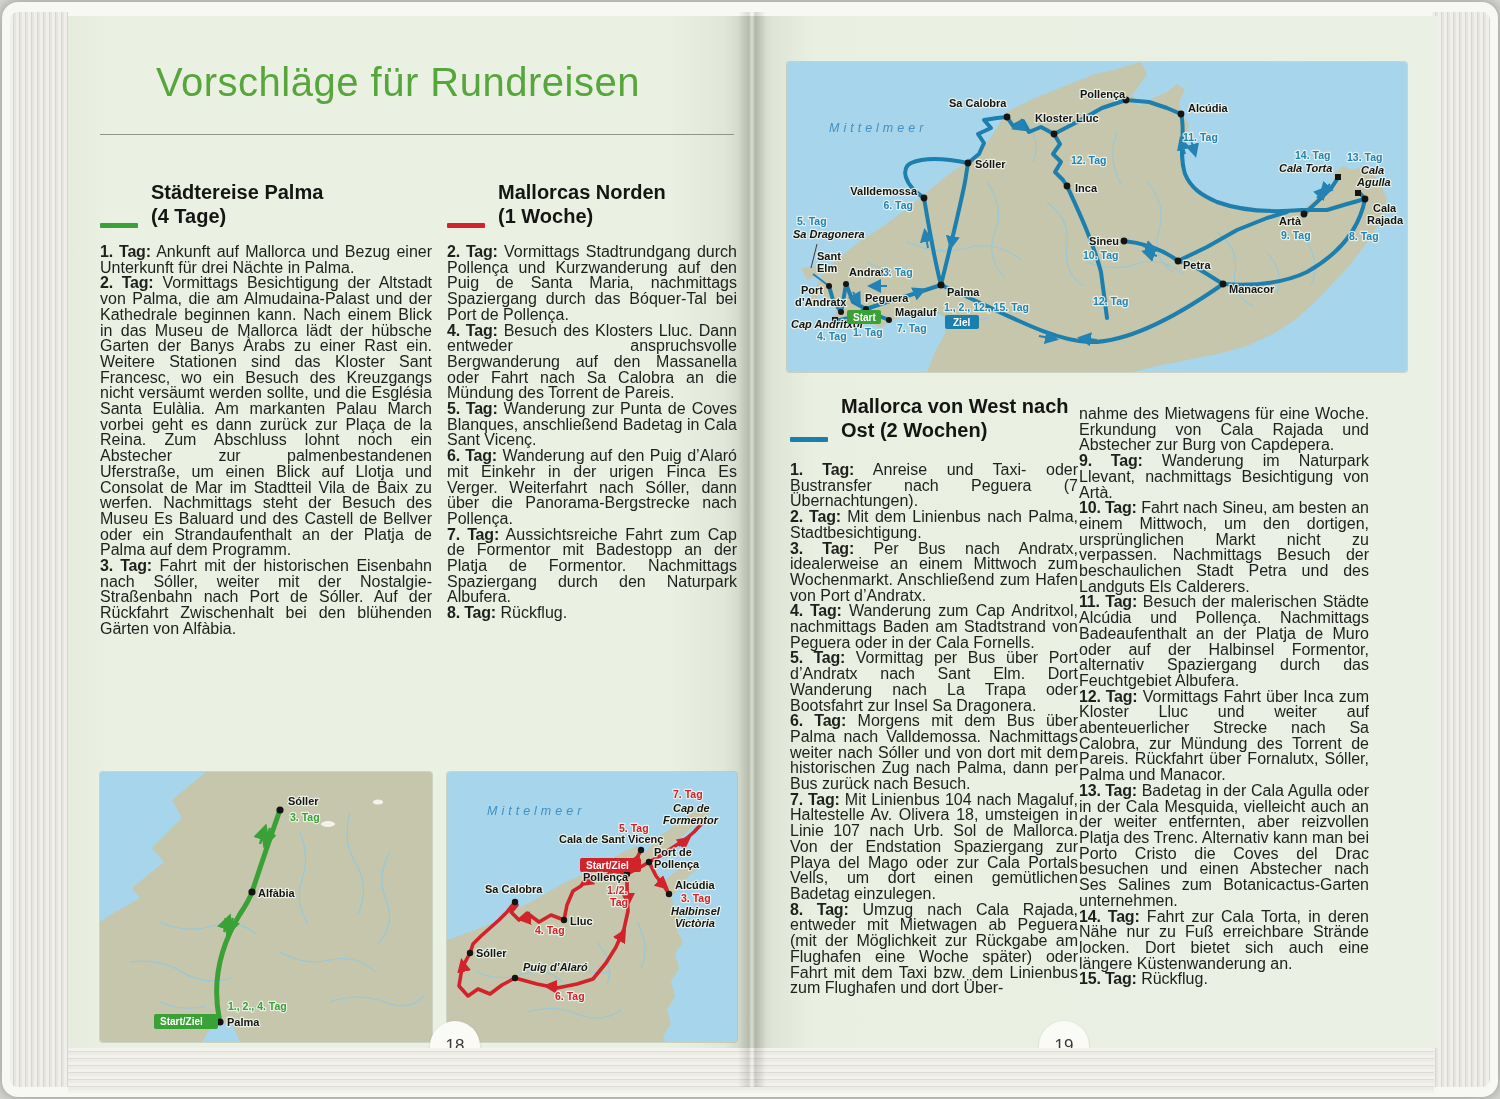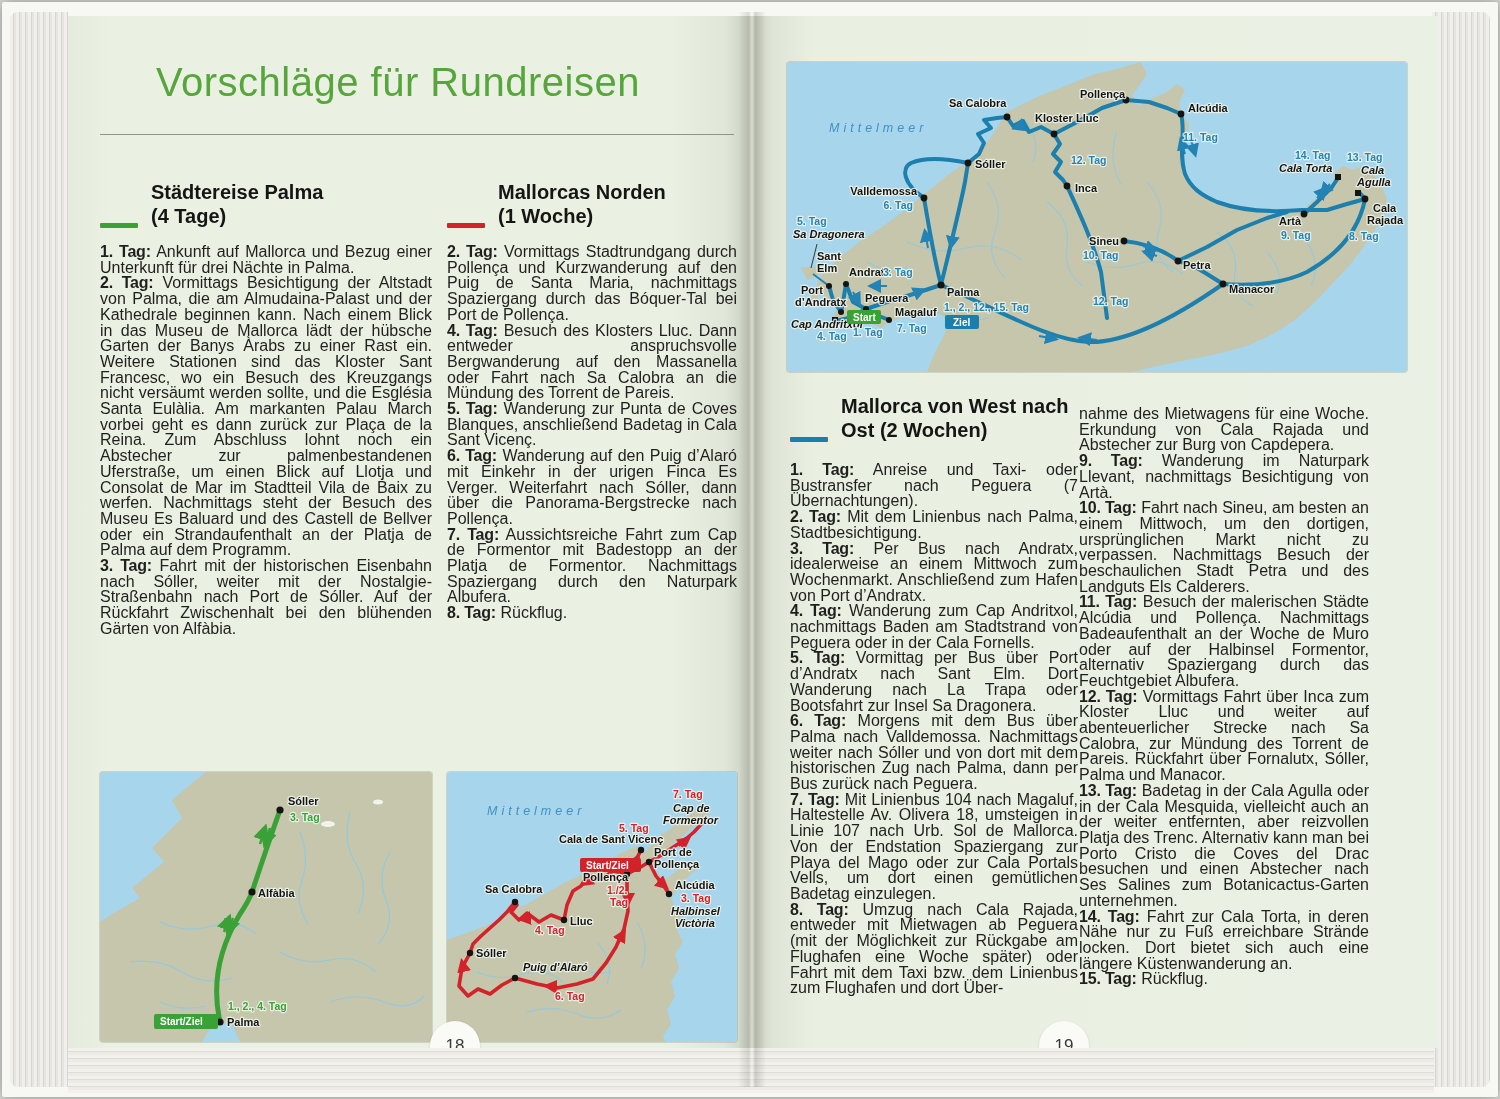--- a/index.html
+++ b/index.html
@@ -2,21 +2,21 @@
 <html><head>
 <meta charset="utf-8">
 <style>
   html,body{margin:0;padding:0;}
   body{
     width:1500px;height:1099px;position:relative;overflow:hidden;
     background:#d8d8d4;
     font-family:"Liberation Sans",sans-serif;
     -webkit-font-smoothing:antialiased;
   }
-  .book{position:absolute;inset:2px;background:#f7f7f4;border-radius:2px;
+  .book{position:absolute;inset:2px;background:#f7f7f4;border-radius:16px;
         box-shadow:0 0 14px rgba(0,0,0,.35);}
   .edge{position:absolute;top:10px;bottom:10px;width:58px;
         background:repeating-linear-gradient(90deg,#f0efeb 0 3px,#d7d5cf 3px 4px,#e7e5e0 4px 6px);}
   .edge.left{left:8px;border-radius:8px 0 0 8px;}
   .edge.right{right:8px;border-radius:0 8px 8px 0;}
   .page{position:absolute;top:14px;height:1032px;overflow:hidden;}
   .page.left{left:66px;width:684px;
     background:linear-gradient(to right,#e6ecdd 0%,#eaf0e2 6%,#eaf0e2 88%,#e0e6d8 96%,#c9cfc0 100%);}
   .page.right{left:750px;width:686px;
     background:linear-gradient(to right,#c9cfc0 0%,#dee4d6 3%,#e9efe1 9%,#eaf0e3 100%);}
@@ -374,30 +374,30 @@
         <span>Ost (2 Wochen)</span>
       </div>
     </div>
 
     <div class="col" style="left:38px;top:446px;width:288px;">
       <p><b>1. Tag:</b> <span>Anreise und Taxi- oder Bustransfer nach Peguera (7 Übernachtungen).</span></p>
       <p><b>2. Tag:</b> <span>Mit dem Linienbus nach Palma, Stadtbesichtigung.</span></p>
       <p><b>3. Tag:</b> <span>Per Bus nach Andratx, idealerweise an einem Mittwoch zum Wochenmarkt. Anschließend zum Hafen von Port d’Andratx.</span></p>
       <p><b>4. Tag:</b> <span>Wanderung zum Cap Andritxol, nachmittags Baden am Stadtstrand von Peguera oder in der Cala Fornells.</span></p>
       <p><b>5. Tag:</b> <span>Vormittag per Bus über Port d’Andratx nach Sant Elm. Dort Wanderung nach La Trapa oder Bootsfahrt zur Insel Sa Dragonera.</span></p>
-      <p><b>6. Tag:</b> <span>Morgens mit dem Bus über Palma nach Valldemossa. Nachmittags weiter nach Sóller und von dort mit dem historischen Zug nach Palma, dann per Bus zurück nach Peguera.</span></p>
+      <p><b>6. Tag:</b> <span>Morgens mit dem Bus über Palma nach Valldemossa. Nachmittags weiter nach Sóller und von dort mit dem historischen Zug nach Palma, dann per Bus zurück nach Besuch.</span></p>
       <p><b>7. Tag:</b> <span>Mit Linienbus 104 nach Magaluf, Haltestelle Av. Olivera 18, umsteigen in Linie 107 nach Urb. Sol de Mallorca. Von der Endstation Spaziergang zur Playa del Mago oder zur Cala Portals Vells, um dort einen gemütlichen Badetag einzulegen.</span></p>
       <p><b>8. Tag:</b> <span>Umzug nach Cala Rajada, entweder mit Mietwagen ab Peguera (mit der Möglichkeit zur Rückgabe am Flughafen eine Woche später) oder Fahrt mit dem Taxi bzw. dem Linienbus zum Flughafen und dort Über-</span></p>
     </div>
 
     <div class="col" style="left:327px;top:390px;width:290px;">
       <p><span>nahme des Mietwagens für eine Woche. Erkundung von Cala Rajada und Abstecher zur Burg von Capdepera.</span></p>
       <p><b>9. Tag:</b> <span>Wanderung im Naturpark Llevant, nachmittags Besichtigung von Artà.</span></p>
       <p><b>10. Tag:</b> <span>Fahrt nach Sineu, am besten an einem Mittwoch, um den dortigen, ursprünglichen Markt nicht zu verpassen. Nachmittags Besuch der beschaulichen Stadt Petra und des Landguts Els Calderers.</span></p>
-      <p><b>11. Tag:</b> <span>Besuch der malerischen Städte Alcúdia und Pollença. Nachmittags Badeaufenthalt an der Woche de Muro oder auf der Halbinsel Formentor, alternativ Spaziergang durch das Feuchtgebiet Albufera.</span></p>
+      <p><b>11. Tag:</b> <span>Besuch der malerischen Städte Alcúdia und Pollença. Nachmittags Badeaufenthalt an der Platja de Muro oder auf der Halbinsel Formentor, alternativ Spaziergang durch das Feuchtgebiet Albufera.</span></p>
       <p><b>12. Tag:</b> <span>Vormittags Fahrt über Inca zum Kloster Lluc und weiter auf abenteuerlicher Strecke nach Sa Calobra, zur Mündung des Torrent de Pareis. Rückfahrt über Fornalutx, Sóller, Palma und Manacor.</span></p>
       <p><b>13. Tag:</b> <span>Badetag in der Cala Agulla oder in der Cala Mesquida, vielleicht auch an der weiter entfernten, aber reizvollen Platja des Trenc. Alternativ kann man bei Porto Cristo die Coves del Drac besuchen und einen Abstecher nach Ses Salines zum Botanicactus-Garten unternehmen.</span></p>
       <p><b>14. Tag:</b> <span>Fahrt zur Cala Torta, in deren Nähe nur zu Fuß erreichbare Strände locken. Dort bietet sich auch eine längere Küstenwanderung an.</span></p>
       <p><b>15. Tag:</b> <span>Rückflug.</span></p>
     </div>
 
     <div class="pagenum" style="left:287px;top:1005px;">
       <span>19</span>
     </div>
   </div>

